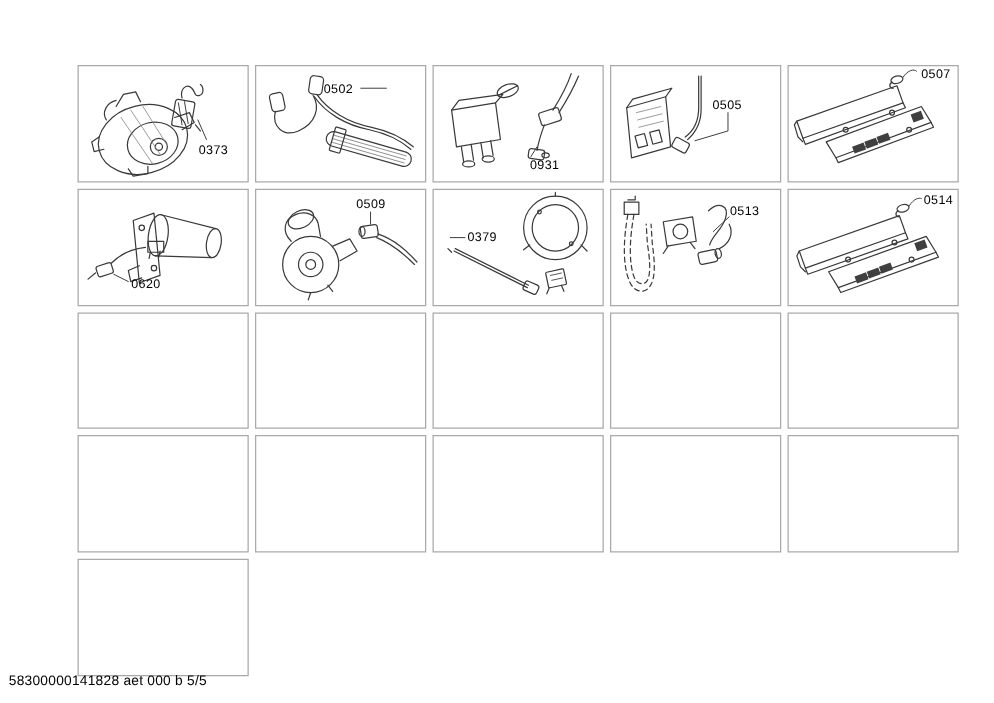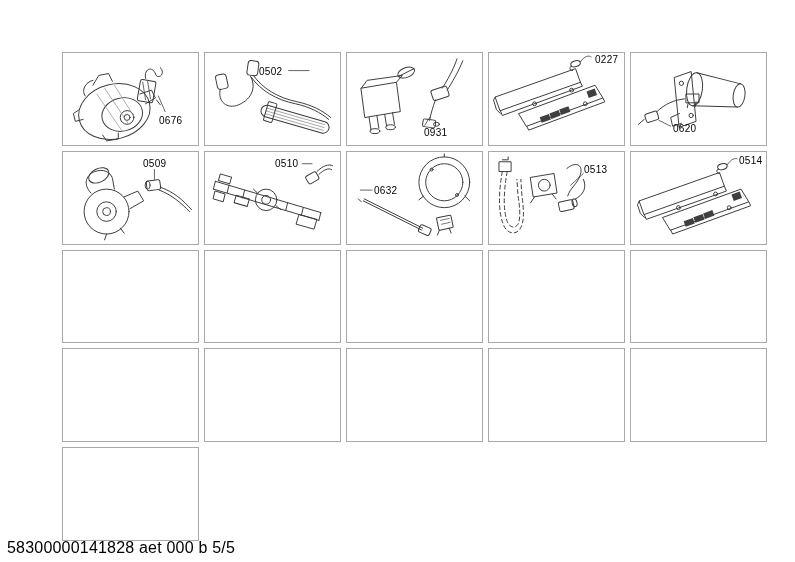--- a/index.html
+++ b/index.html
@@ -29,21 +29,21 @@
   .l0506{left:30px;top:27px}
   .l0507{left:106px;top:1px}
   .l0508{left:42px;top:70px}
   .l0509{left:80px;top:6px}
   .l0510{left:70px;top:6px}
   .l0511{left:25px;top:7px}
   .l0512{left:27px;top:33px}
   .l0513{left:95px;top:12px}
   .l0514{left:108px;top:3px}
   .footer{
-    position:absolute;left:7px;top:539px;font-size:16px;color:#000;letter-spacing:.2px;
+    position:absolute;left:7px;top:539px;font-size:11px;color:#000;letter-spacing:.2px;
   }
   svg g.ln{stroke:#3a3a3a;fill:none;stroke-width:1;stroke-linecap:round;stroke-linejoin:round;}
 </style>
 </head>
 <body>
 
 <div class="grid">
 
   <div class="cell">
     <svg class="art" viewBox="0 0 137 94">
@@ -58,21 +58,21 @@
         <path d="M78,42 l12,-4 4,8 -10,6"></path>
         <path d="M40,84 l4,6 12,-2 0,-6"></path>
         <path d="M34,42 l26,38 M42,36 l24,36 M52,33 l20,32" stroke="#8a8a8a" stroke-width=".7"></path>
         <rect x="77" y="28" width="16" height="22" rx="2" transform="rotate(10 85 39)"></rect>
         <path d="M81,30 l3,18 M86,29 l3,18" stroke-width=".8"></path>
         <path d="M84,26 c-2,-8 4,-12 8,-8 c3,3 2,7 6,6 c4,-1 4,-7 1,-9"></path>
         <path d="M95,48 l4,5"></path>
         <path d="M97,44 L104,60" stroke-width=".8"></path>
       </g>
     </svg>
-    <span class="plabel l0501">0676</span>
+    <span class="plabel l0501">0373</span>
   </div>
 
   <div class="cell">
     <svg class="art" viewBox="0 0 137 94">
       <g class="ln">
         <rect x="11" y="22" width="11" height="15" rx="3" transform="rotate(-12 16 29)"></rect>
         <rect x="43" y="8" width="11" height="15" rx="3" transform="rotate(8 48 15)"></rect>
         <path d="M15,37 C12,50 22,58 34,53 C48,47 52,34 46,24"></path>
         <path d="M49,23 C58,36 74,46 94,50 C108,53 120,59 128,66"></path>
         <path d="M47,25 C56,38 72,48 92,52 C106,55 118,61 126,68"></path>
@@ -103,20 +103,36 @@
         <path d="M90,48 C87,56 85,63 84,69"></path>
         <rect x="77" y="68" width="13" height="8" rx="2" transform="rotate(8 83 72)"></rect>
         <ellipse cx="91" cy="73" rx="3" ry="2"></ellipse>
         <path d="M84,66 L79,74" stroke-width=".8"></path>
       </g>
     </svg>
     <span class="plabel l0503">0931</span>
   </div>
 
 
+  <div class="cell">
+    <svg class="art" viewBox="0 0 137 94">
+      <g class="ln">
+        <path d="M12,34 L44,25 L48,66 L16,75 Z"></path>
+        <path d="M12,34 L17,27 L49,18 L44,25"></path>
+        <path d="M20,38 l20,-5 M21,44 l20,-5 M22,50 l20,-5" stroke="#8a8a8a" stroke-width=".7"></path>
+        <rect x="20" y="56" width="8" height="10" transform="rotate(-15 24 61)"></rect>
+        <rect x="32" y="53" width="8" height="10" transform="rotate(-15 36 58)"></rect>
+        <rect x="50" y="60" width="13" height="9" rx="2" transform="rotate(28 56 64)"></rect>
+        <path d="M60,58 C68,52 71,44 71,34 L71,8"></path>
+        <path d="M62,60 C70,53 73,45 73,35 L73,8"></path>
+        <path d="M95,38 V53 L68,61" stroke-width=".8"></path>
+      </g>
+    </svg>
+    <span class="plabel l0505">0505</span>
+  </div>
 
 
   <div class="cell">
     <svg class="art" viewBox="0 0 137 94">
       <g class="ln">
         <path d="M6,45 L88,16 L93,30 L11,59 Z"></path>
         <path d="M11,59 L13,64 L95,34 L93,30"></path>
         <path d="M6,45 l-2,3 3,10 4,4"></path>
         <path d="M30,62 L108,33 L116,46 L38,75 Z"></path>
         <path d="M38,75 L40,79 L118,50 L116,46"></path>
@@ -127,21 +143,21 @@
         <path d="M84,13 c-3,2 -2,5 1,5"></path>
         <path d="M93,9 C97,3 102,2 104,4" stroke-width=".8"></path>
       </g>
       <g fill="#3f3f3f" stroke="none">
         <rect x="52" y="64" width="10" height="6" transform="rotate(-20 57 67)"></rect>
         <rect x="62" y="60" width="10" height="6" transform="rotate(-20 67 63)"></rect>
         <rect x="72" y="56" width="10" height="6" transform="rotate(-20 77 59)"></rect>
         <rect x="100" y="38" width="9" height="7" transform="rotate(-20 104 41)"></rect>
       </g>
     </svg>
-    <span class="plabel l0507">0227</span>
+    <span class="plabel l0507">0507</span>
   </div>
 
   <div class="cell">
     <svg class="art" viewBox="0 0 137 94">
       <g class="ln">
         <path d="M44,25 L61,19 L66,70 L49,76 Z"></path>
         <circle cx="51" cy="31" r="2.2"></circle>
           <circle cx="61" cy="64" r="2.2"></circle>
         <path d="M49,62 l-9,4 2,9 9,-3"></path>
         <g transform="rotate(8 85 42)">
@@ -172,60 +188,40 @@
         <path d="M44,84 l-2,6 M58,78 l4,5"></path>
         <rect x="85" y="29" width="14" height="10" rx="2" transform="rotate(-8 92 34)"></rect>
         <ellipse cx="86" cy="34" rx="2.5" ry="4"></ellipse>
         <path d="M99,36 C113,41 122,49 131,59 M98,39 C111,44 120,52 129,61"></path>
         <path d="M93,18 V28" stroke-width=".8"></path>
       </g>
     </svg>
     <span class="plabel l0509">0509</span>
   </div>
 
-  <div class="cell">
-    <svg class="art" viewBox="0 0 137 94">
-      <g class="ln">
-        <path d="M10,30 L118,62 M8,38 L116,70"></path>
-        <path d="M10,30 L8,38 M118,62 L116,70"></path>
-        <path d="M24,34 l-2,8 M40,39 l-2,8 M84,52 l-2,8 M100,57 l-2,8"></path>
-        <rect x="14" y="24" width="12" height="7" transform="rotate(16 20 27)"></rect>
-        <rect x="30" y="46" width="14" height="8" transform="rotate(16 37 50)"></rect>
-        <circle cx="62" cy="49" r="11"></circle>
-        <circle cx="62" cy="49" r="4.5"></circle>
-        <path d="M53,42 l-4,-4 M72,55 l5,4"></path>
-        <path d="M96,64 l18,5 -3,10 -18,-5 z"></path>
-        <path d="M10,40 l10,3 -2,8 -10,-3 z"></path>
-        <rect x="103" y="22" width="12" height="9" rx="2" transform="rotate(-30 109 26)"></rect>
-        <path d="M114,20 C120,14 126,12 130,14 M116,23 C121,18 126,16 129,18"></path>
-        <path d="M99,12 H109" stroke-width=".8"></path>
-      </g>
-    </svg>
-    <span class="plabel l0510">0510</span>
-  </div>
 
 
   <div class="cell">
     <svg class="art" viewBox="0 0 137 94">
       <g class="ln">
         <circle cx="99" cy="31" r="26"></circle>
         <circle cx="99" cy="31" r="19"></circle>
         <path d="M78,45 l-5,4 M120,45 l5,5 M99,5 v-3"></path>
         <circle cx="86" cy="18" r="1.5"></circle>
           <circle cx="112" cy="44" r="1.5"></circle>
         <path d="M16,50 L76,80 M17,48 L77,78"></path>
         <path d="M14,51 l-3,-3"></path>
         <rect x="73" y="76" width="12" height="8" rx="2" transform="rotate(24 79 80)"></rect>
         <rect x="92" y="66" width="15" height="13" rx="1" transform="rotate(-12 99 72)"></rect>
         <path d="M95,70 l9,-2 M96,74 l9,-2" stroke-width=".7"></path>
         <path d="M94,80 l-2,5 M104,78 l2,5"></path>
         <path d="M25,39 H13" stroke-width=".8"></path>
       </g>
     </svg>
-    <span class="plabel l0512">0632</span>
+    <span class="plabel l0512">0379</span>
   </div>
 
   <div class="cell">
     <svg class="art" viewBox="0 0 137 94">
       <g class="ln">
         <g stroke-dasharray="4 3">
           <path d="M13,20 C9,42 9,62 14,74 C17,83 26,86 31,79 C36,72 35,58 33,44 L32,28"></path>
           <path d="M18,20 C14,42 14,60 18,71 C20,77 26,79 29,74 C32,68 31,57 29,44 L28,28"></path>
         </g>
         <path d="M10,10 h12 v10 h-12 z"></path>

